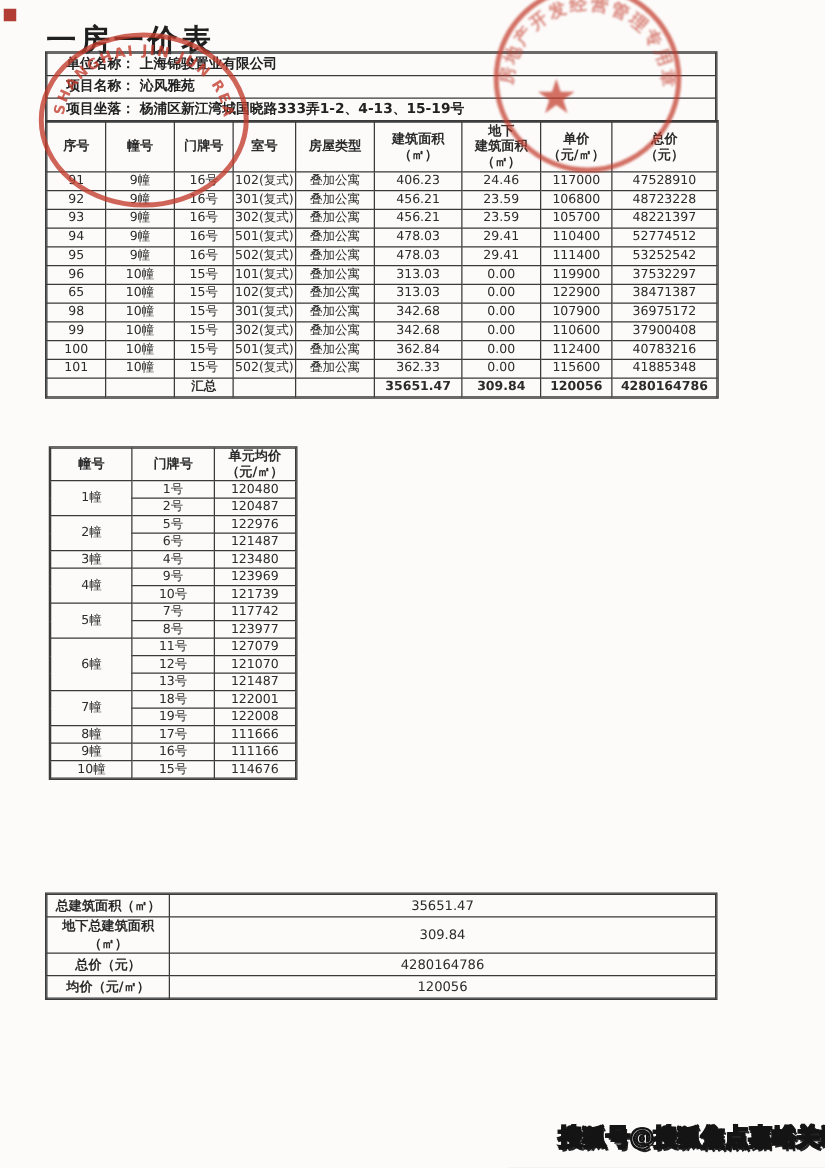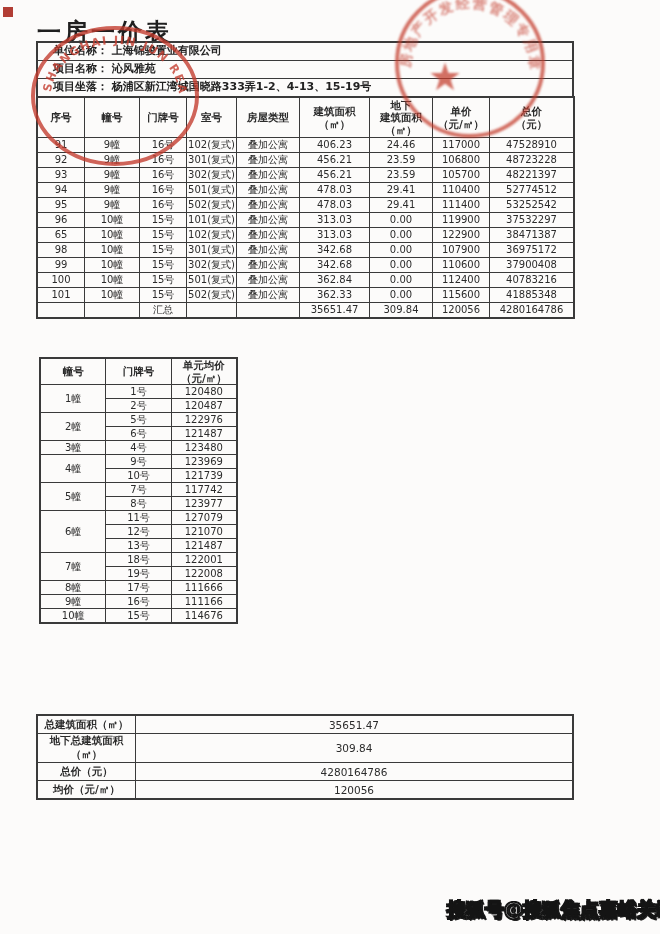--- a/index.html
+++ b/index.html
@@ -26,21 +26,21 @@
   .price-table {
     position:absolute; top:97px; left:37px; width:536px;
     border-collapse:collapse; table-layout:fixed; font-size:10px;
   }
   .price-table th, .price-table td {
     border:1px solid #3a3a3a; text-align:center; vertical-align:middle;
     padding:0 1px; color:#2b2b2b; line-height:1.15;
   }
   .price-table thead th { height:40px; font-size:10.5px; font-weight:bold; white-space:pre-line; }
   .price-table tbody td { height:15px; font-size:10px; }
-  .price-table tr.summary td { font-weight:normal;text-align:center; }
+  .price-table tr.summary td { font-weight:bold;text-align:center; }
   
   .avg-table {
     position:absolute; top:358px; left:40px; width:197px;
     border-collapse:collapse; table-layout:fixed; font-size:10px;
   }
   .avg-table th, .avg-table td {
     border:1px solid #3a3a3a; text-align:center; vertical-align:middle;
     color:#2b2b2b; line-height:1.15;
   }
   .avg-table thead th { height:26px; font-size:10.5px; font-weight:bold; white-space:pre-line; }

